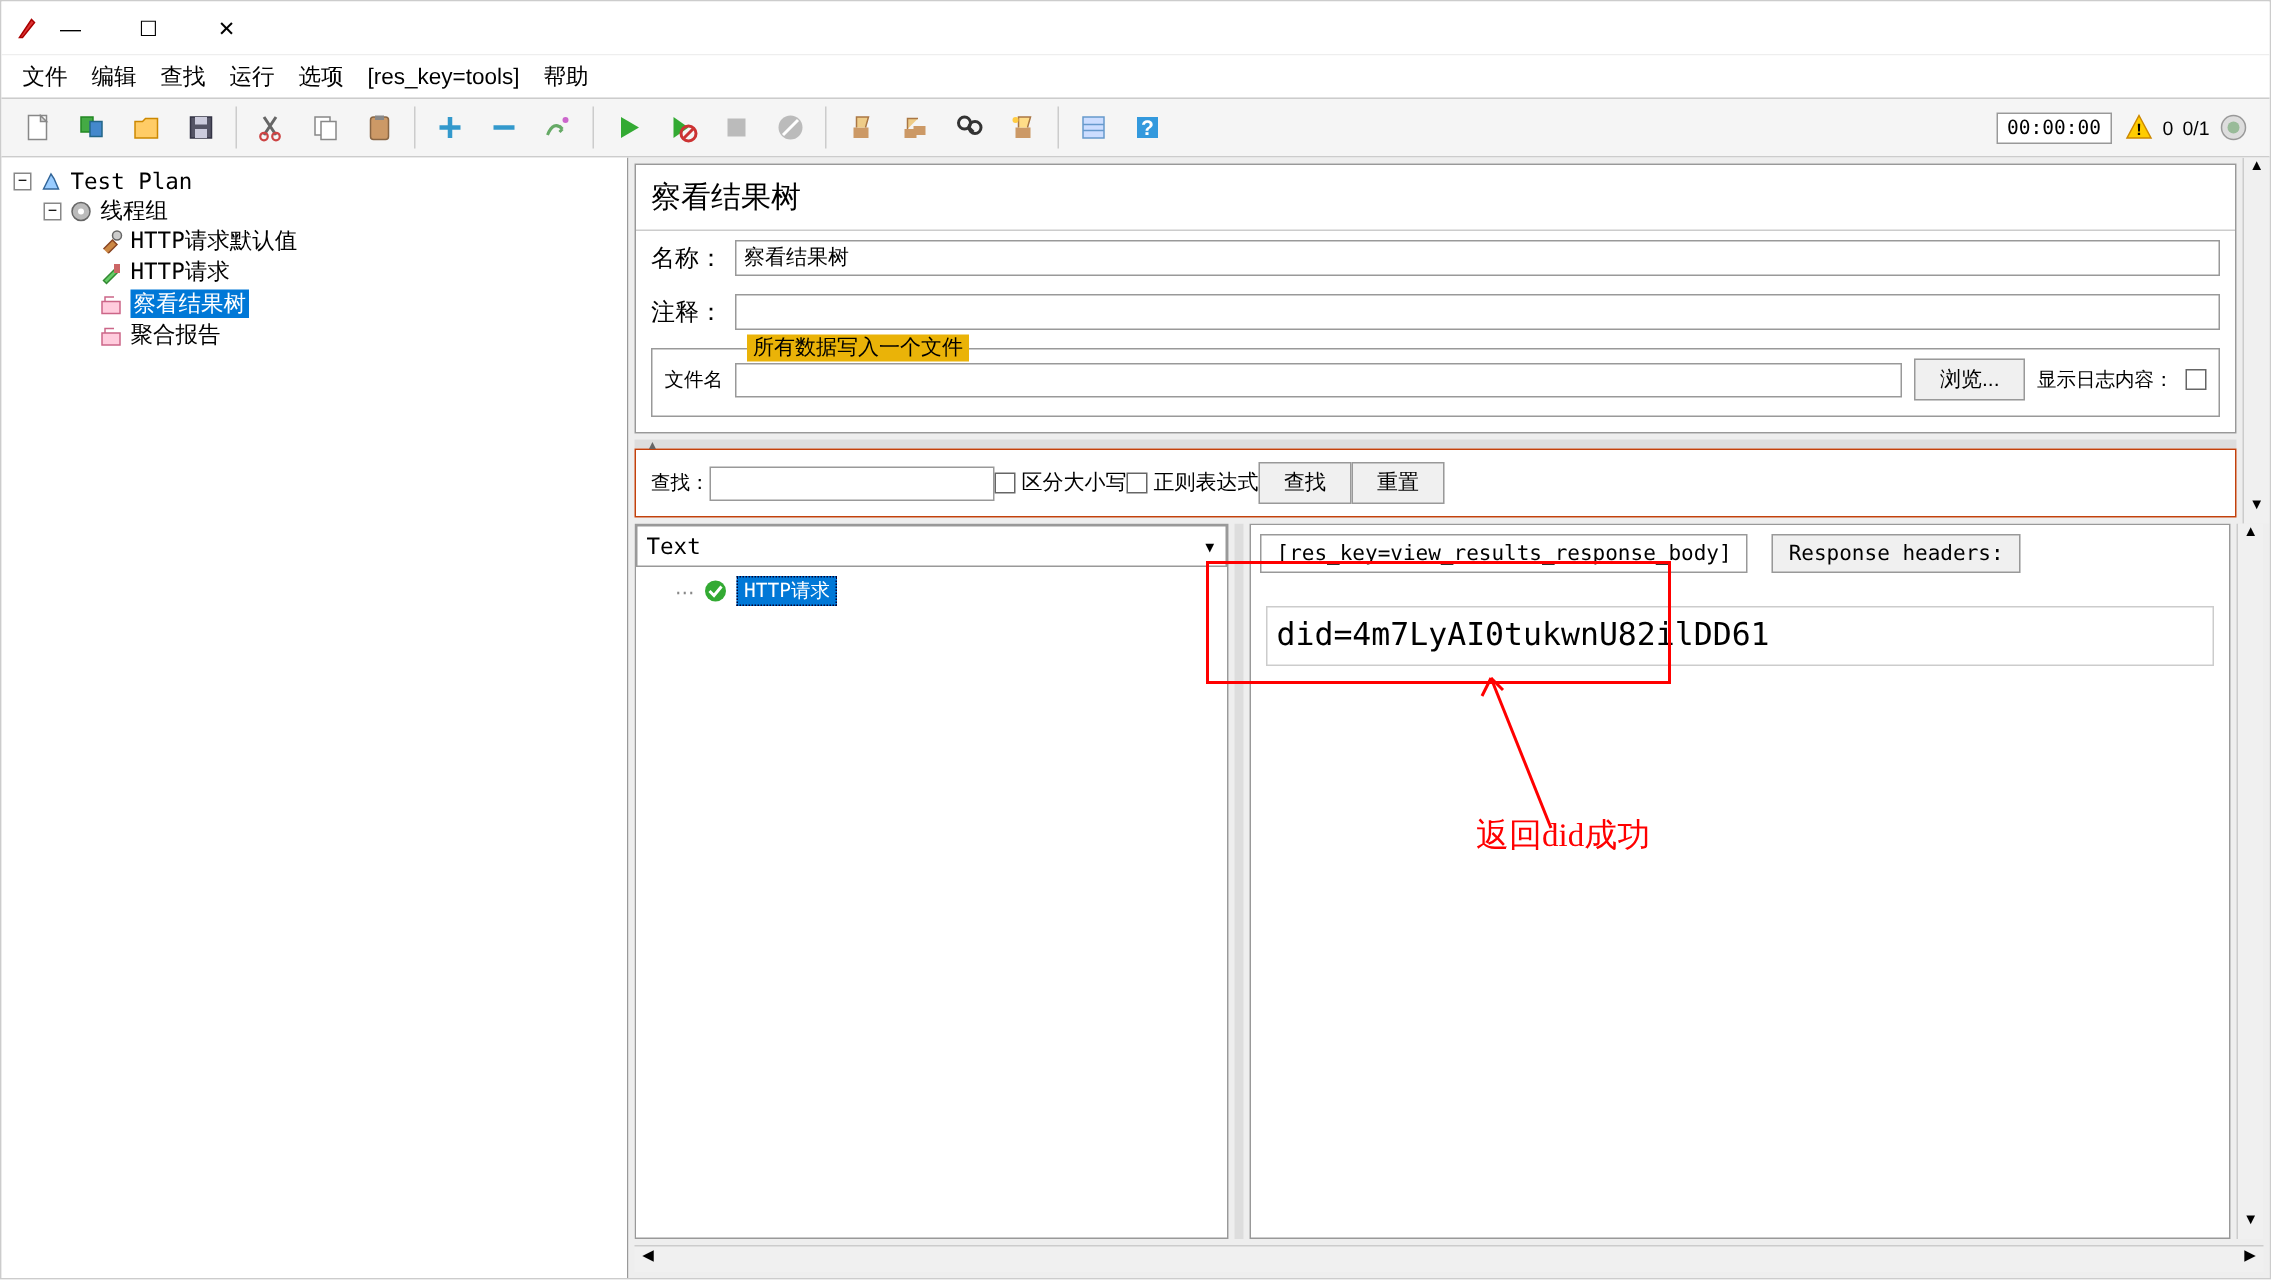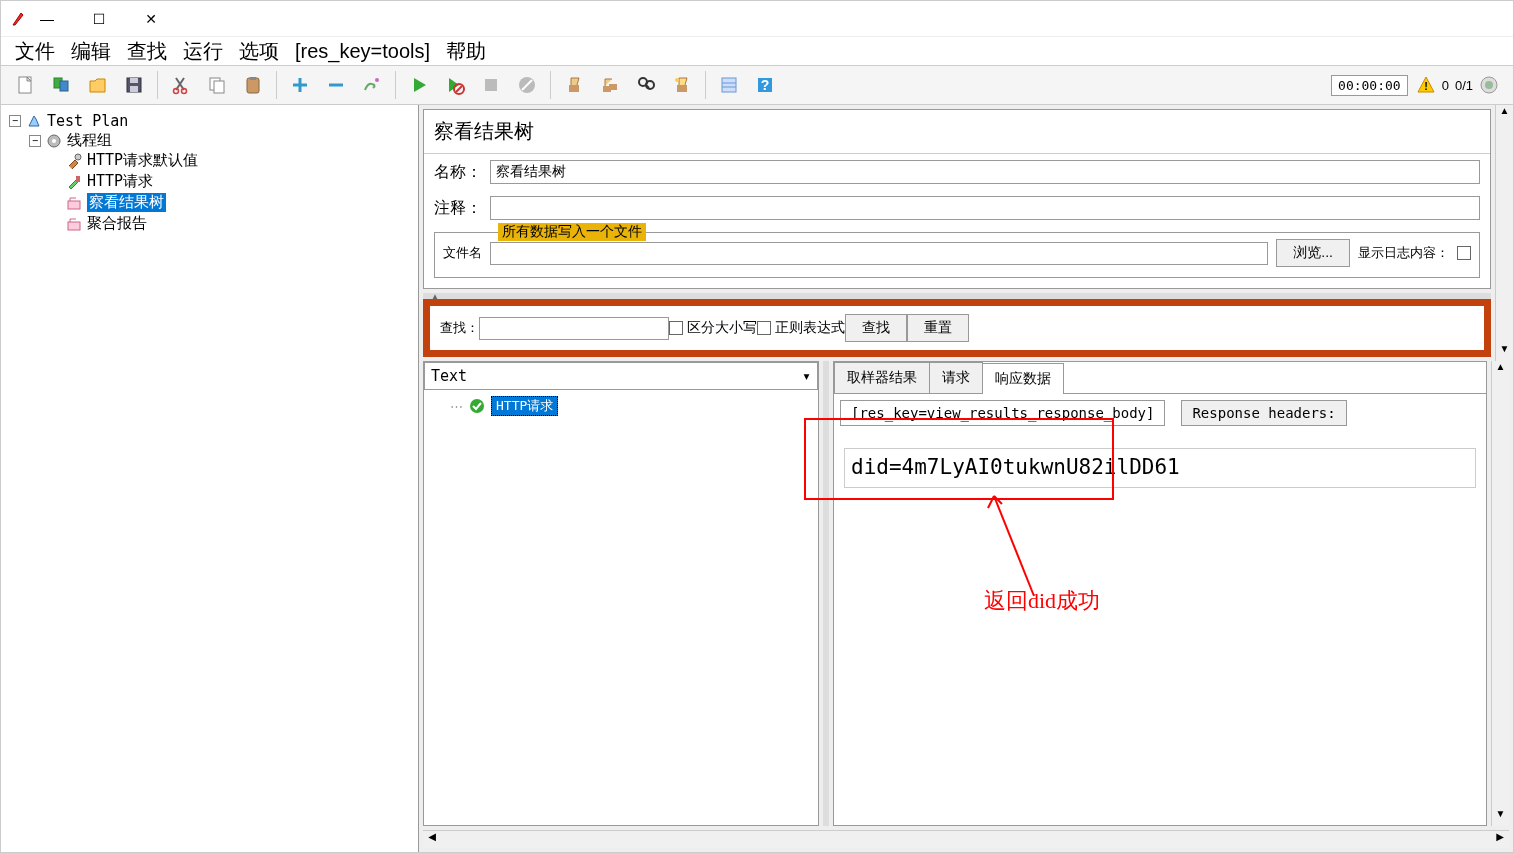--- a/index.html
+++ b/index.html
@@ -4,21 +4,21 @@
 <style>
 * { box-sizing: border-box; margin: 0; padding: 0; }
 body { font-family: "Microsoft YaHei", SimSun, sans-serif; font-size: 13px; background: #fff; overflow: hidden; }
 .window { width: 1514px; height: 853px; display: flex; flex-direction: column; border: 1px solid #ccc; }
 .titlebar { height: 36px; display: flex; align-items: center; padding: 0 10px; background: #fff; border-bottom: 1px solid #eee; }
 .titlebar .feather { width: 16px; height: 16px; margin-right: 8px; }
 .titlebar .title { flex: 1; font-size: 14px; }
 .winbtns { display: flex; gap: 28px; padding-right: 10px; }
 .winbtn { width: 24px; height: 24px; display: flex; align-items: center; justify-content: center; cursor: pointer; font-size: 14px; }
 .menubar { height: 28px; display: flex; align-items: center; padding: 0 8px; gap: 4px; background: #fff; }
-.menubar span { padding: 2px 6px; cursor: pointer; font-size: 20px; }
+.menubar span { padding: 2px 6px; cursor: pointer; font-size: 15px; }
 .toolbar { height: 40px; display: flex; align-items: center; padding: 4px 8px; gap: 2px; background: #f5f5f5; border-top: 1px solid #ccc; border-bottom: 1px solid #ccc; }
 .toolbar .tbtn { width: 34px; height: 34px; display: flex; align-items: center; justify-content: center; cursor: pointer; border-radius: 3px; }
 .toolbar .sep { width: 1px; height: 28px; background: #ccc; margin: 0 4px; }
 .toolbar .spacer { flex: 1; }
 .toolbar .timer { border: 1px solid #999; padding: 2px 6px; font-family: monospace; background: #fff; }
 .toolbar .status { display: flex; align-items: center; gap: 6px; padding: 0 6px; }
 .body { flex: 1; display: flex; overflow: hidden; }
 .treepane { width: 418px; border-right: 1px solid #999; background: #fff; padding: 6px 4px; overflow: auto; }
 .tree ul { list-style: none; padding-left: 20px; }
 .tree li { padding: 1px 0; white-space: nowrap; }
@@ -31,21 +31,21 @@
 .panel { margin: 4px; background: #fff; border: 1px solid #999; }
 .panel .ptitle { font-size: 20px; padding: 8px 10px; border-bottom: 1px solid #ccc; }
 .formrow { display: flex; align-items: center; padding: 6px 10px; gap: 8px; }
 .formrow label { min-width: 48px; font-size: 16px; }
 .formrow input[type=text] { flex: 1; border: 1px solid #999; padding: 3px 5px; font-size: 14px; }
 .fileset { border: 1px solid #999; margin: 6px 10px 10px; padding: 6px 8px 10px; position: relative; }
 .fileset .legend { position: absolute; top: -10px; left: 18px; background: #eab308; padding: 0 4px; font-size: 14px; margin-left: 45px; }
 .fileset .fr { display: flex; align-items: center; gap: 8px; }
 .fileset .fr input { flex: 1; border: 1px solid #999; padding: 3px 5px; }
 .btn { border: 1px solid #999; background: #f0f0f0; padding: 4px 16px; cursor: pointer; font-size: 14px; }
-.searchbar { display: flex; align-items: center; padding: 8px 10px; background: #fff; border: 7px solid #c2410c; margin: 0 4px 4px; }
+.searchbar { display: flex; align-items: center; padding: 8px 10px; background: #fff; border: 1px solid #c2410c; margin: 0 4px 4px; }
 .searchbar input[type=text] { width: 190px; border: 1px solid #999; padding: 3px 5px; }
 .cb { display: flex; align-items: center; gap: 4px; font-size: 14px; }
 .splitarea { flex: 1; display: flex; margin: 0 4px 4px; gap: 4px; overflow: hidden; }
 .leftres { width: 396px; background: #fff; border: 1px solid #999; display: flex; flex-direction: column; }
 .combo { border: 1px solid #999; margin: 0; padding: 4px 6px; display: flex; align-items: center; justify-content: space-between; font-family: monospace; font-size: 15px; cursor: pointer; }
 .reslist { flex: 1; padding: 6px; }
 .reslist .item { display: flex; align-items: center; gap: 6px; padding-left: 20px; }
 .reslist .item .lbl { background: #0078d7; color: #fff; padding: 0 4px; border: 1px dotted #003; font-family: monospace; }
 .rightres { flex: 1; background: #fff; border: 1px solid #999; display: flex; flex-direction: column; position: relative; }
 .tabs { display: flex; border-bottom: 1px solid #999; }
@@ -383,25 +383,20 @@
               <svg width="16" height="16">
                     <circle cx="8" cy="8" r="7" fill="#3a3"></circle>
                     <path d="M4 8 L7 11 L12 5" stroke="#fff" stroke-width="2" fill="none"></path>
                   </svg>
               <span class="lbl">HTTP请求</span>
             </div>
           </div>
         </div>
         <div class="vsplit"></div>
         <div class="rightres">
-          <div class="tabs">
-            <div class="tab">取样器结果</div>
-            <div class="tab">请求</div>
-            <div class="tab active">响应数据</div>
-          </div>
           <div class="subtabs">
             <div class="subtab active">[res_key=view_results_response_body]</div>
             <div class="subtab">Response headers:</div>
           </div>
           <div class="resbody">
             <div class="respre">did=4m7LyAI0tukwnU82ilDD61</div>
             <div class="redbox" style="left:-30px; top:-8px; width:310px; height:82px;"></div>
             <svg class="arrow" style="left:150px; top:60px;" width="60" height="120">
                   <line x1="50" y1="110" x2="10" y2="10" stroke="red" stroke-width="2"></line>
                   <path d="M10 10 L18 18 M10 10 L4 22" stroke="red" stroke-width="2" fill="none"></path>

